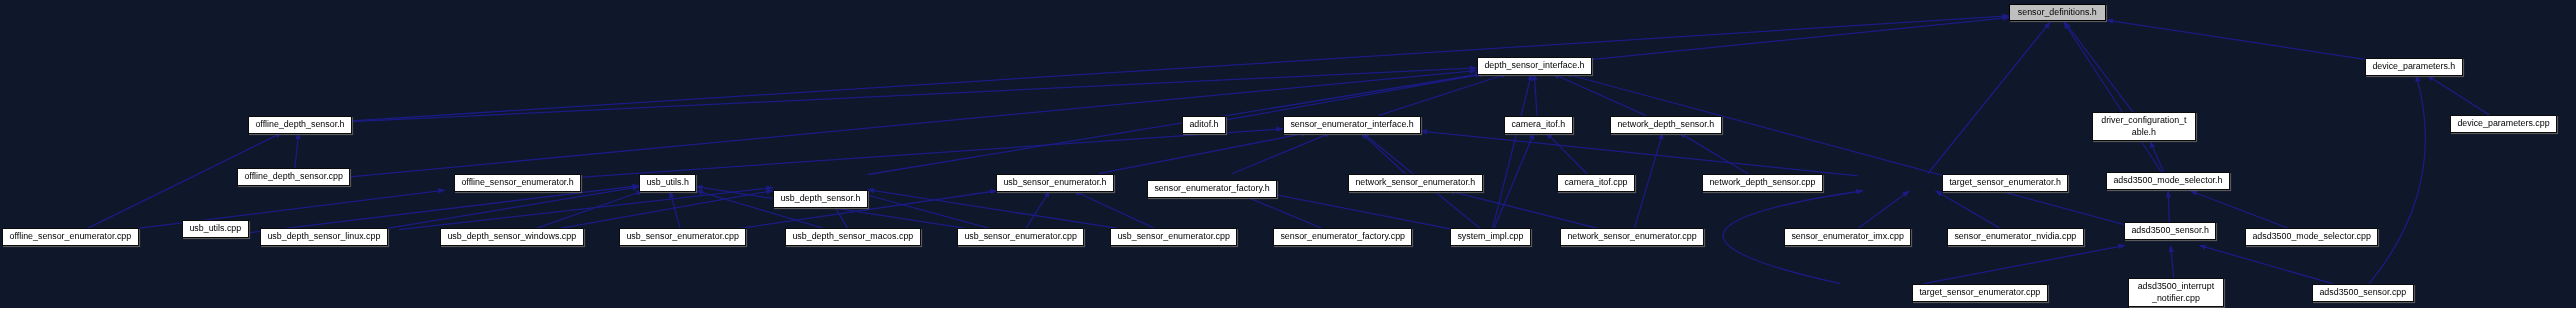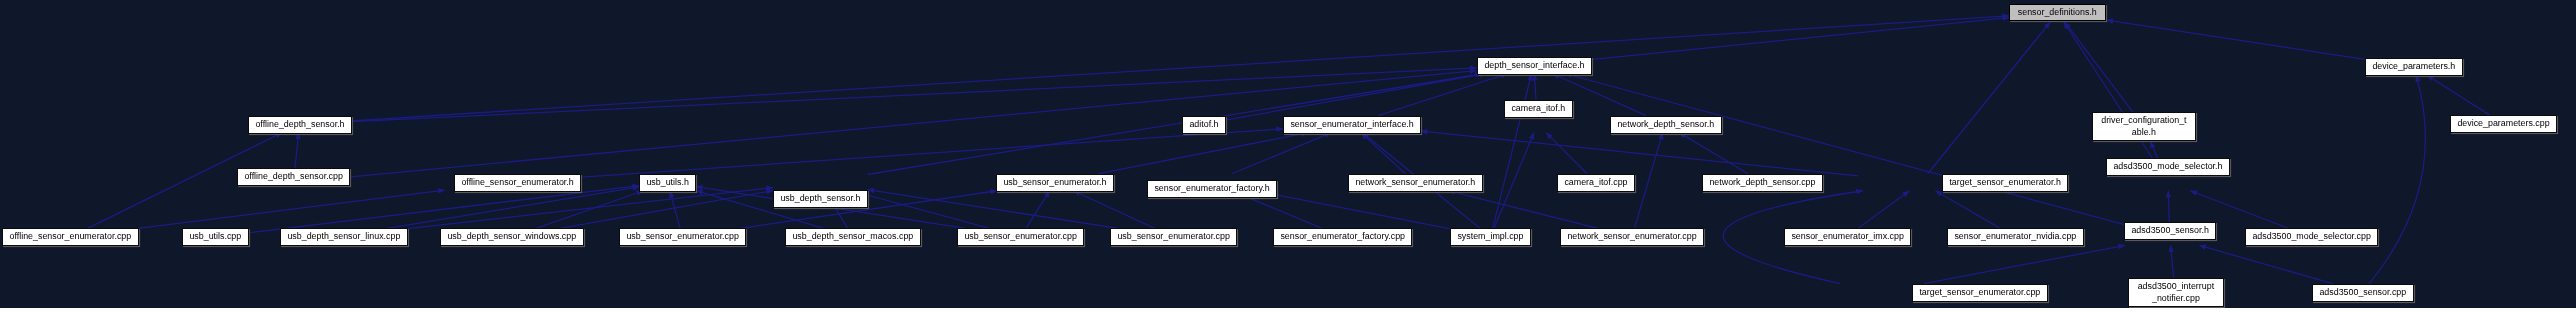--- a/index.html
+++ b/index.html
@@ -102,40 +102,40 @@
     </svg>
 
   <div class="node root" style="left:2009px;top:3.5px">sensor_definitions.h</div>
 
   <div class="node" style="left:1477px;top:57px">depth_sensor_interface.h</div>
   <div class="node" style="left:2365px;top:58px">device_parameters.h</div>
 
   <div class="node" style="left:248px;top:116px">offline_depth_sensor.h</div>
   <div class="node" style="left:1182px;top:116px">aditof.h</div>
   <div class="node" style="left:1283px;top:116px">sensor_enumerator_interface.h</div>
-  <div class="node" style="left:1504px;top:100px">camera_itof.h</div>
+  <div class="node" style="left:1504px;top:116px">camera_itof.h</div>
   <div class="node" style="left:1610px;top:116px">network_depth_sensor.h</div>
   <div class="node wrap" style="left:2092px;top:112px;width:89px">driver_configuration_table.h</div>
   <div class="node" style="left:2450px;top:115px">device_parameters.cpp</div>
 
   <div class="node" style="left:237px;top:168px">offline_depth_sensor.cpp</div>
   <div class="node" style="left:454px;top:174px">offline_sensor_enumerator.h</div>
   <div class="node" style="left:639px;top:174px">usb_utils.h</div>
   <div class="node" style="left:773px;top:190px">usb_depth_sensor.h</div>
   <div class="node" style="left:996px;top:174px">usb_sensor_enumerator.h</div>
   <div class="node" style="left:1147px;top:180px">sensor_enumerator_factory.h</div>
   <div class="node" style="left:1348px;top:174px">network_sensor_enumerator.h</div>
   <div class="node" style="left:1557px;top:174px">camera_itof.cpp</div>
   <div class="node" style="left:1702px;top:174px">network_depth_sensor.cpp</div>
   <div class="node" style="left:1942px;top:174px">target_sensor_enumerator.h</div>
-  <div class="node" style="left:2106px;top:158px">adsd3500_mode_selector.h</div>
+  <div class="node" style="left:2106px;top:172px">adsd3500_mode_selector.h</div>
 
   <div class="node" style="left:2.1px;top:228px">offline_sensor_enumerator.cpp</div>
-  <div class="node" style="left:182px;top:228px">usb_utils.cpp</div>
-  <div class="node" style="left:280px;top:228px">usb_depth_sensor_linux.cpp</div>
+  <div class="node" style="left:182px;top:220px">usb_utils.cpp</div>
+  <div class="node" style="left:260px;top:228px">usb_depth_sensor_linux.cpp</div>
   <div class="node" style="left:440px;top:228px">usb_depth_sensor_windows.cpp</div>
   <div class="node" style="left:619px;top:228px">usb_sensor_enumerator.cpp</div>
   <div class="node" style="left:785px;top:228px">usb_depth_sensor_macos.cpp</div>
   <div class="node" style="left:957px;top:228px">usb_sensor_enumerator.cpp</div>
   <div class="node" style="left:1110px;top:228px">usb_sensor_enumerator.cpp</div>
   <div class="node" style="left:1273px;top:228px">sensor_enumerator_factory.cpp</div>
   <div class="node" style="left:1450px;top:228px">system_impl.cpp</div>
   <div class="node" style="left:1560px;top:228px">network_sensor_enumerator.cpp</div>
   <div class="node" style="left:1784px;top:228px">sensor_enumerator_imx.cpp</div>
   <div class="node" style="left:1947px;top:228px">sensor_enumerator_nvidia.cpp</div>

